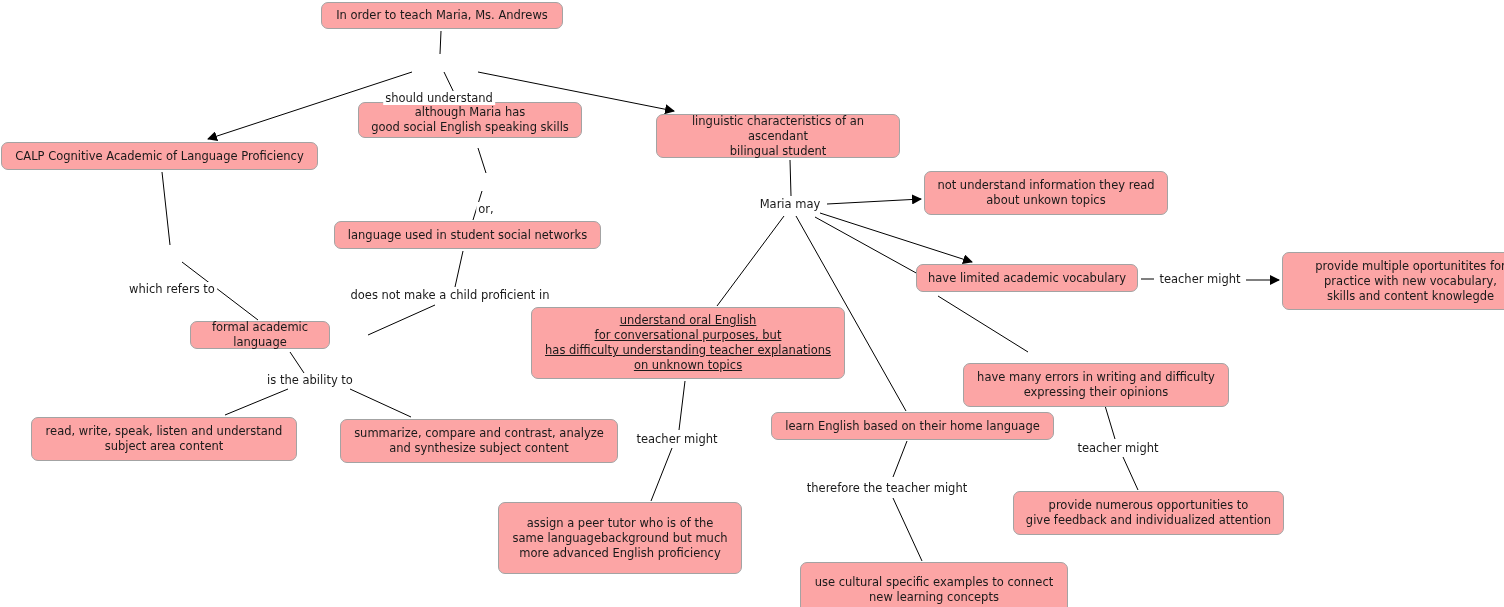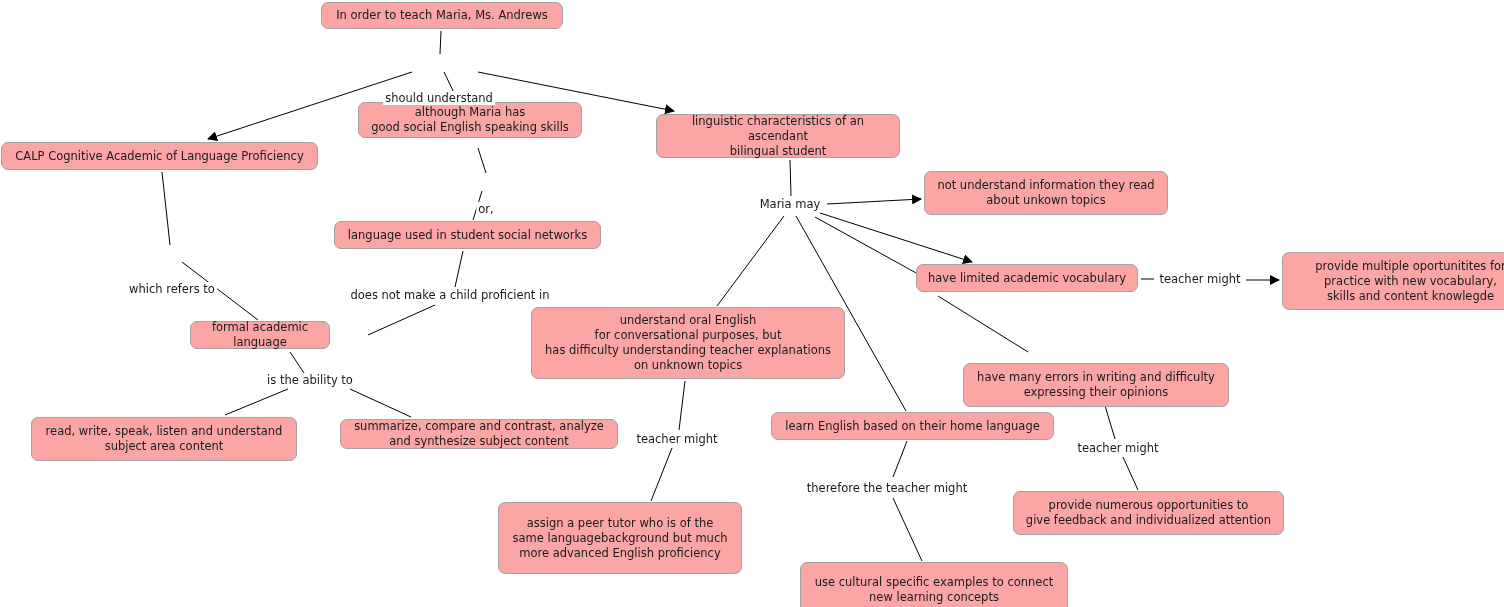--- a/index.html
+++ b/index.html
@@ -67,29 +67,29 @@
 <div class="node" style="left:656px;top:114px;width:244px;height:44px;">linguistic characteristics of an ascendant
 bilingual student</div>
 <div class="node" style="left:924px;top:171px;width:244px;height:44px;">not understand information they read
 about unkown topics</div>
 <div class="node" style="left:334px;top:221px;width:267px;height:28px;">language used in student social networks</div>
 <div class="node" style="left:916px;top:264px;width:222px;height:28px;">have limited academic vocabulary</div>
 <div class="node" style="left:1282px;top:252px;width:257px;height:58px;">provide multiple oportunitites for
 practice with new vocabulary,
 skills and content knowlegde</div>
 <div class="node" style="left:190px;top:321px;width:140px;height:28px;">formal academic language</div>
-<div class="node" style="left:531px;top:307px;width:314px;height:72px;">understand oral English
+<div class="node" style="left:531px;top:307px;width:314px;height:72px;text-decoration:underline;">understand oral English
 for conversational purposes, but
 has difficulty understanding teacher explanations
 on unknown topics</div>
 <div class="node" style="left:963px;top:353px;width:266px;height:44px;margin-top:10px;">have many errors in writing and difficulty
 expressing their opinions</div>
 <div class="node" style="left:31px;top:417px;width:266px;height:44px;">read, write, speak, listen and understand
 subject area content</div>
-<div class="node" style="left:340px;top:419px;width:278px;height:30px;">summarize, compare and contrast, analyze
+<div class="node" style="left:340px;top:419px;width:278px;height:44px;">summarize, compare and contrast, analyze
 and synthesize subject content</div>
 <div class="node" style="left:771px;top:412px;width:283px;height:28px;">learn English based on their home language</div>
 <div class="node" style="left:498px;top:502px;width:244px;height:72px;">assign a peer tutor who is of the
 same languagebackground but much
 more advanced English proficiency</div>
 <div class="node" style="left:1013px;top:491px;width:271px;height:44px;">provide numerous opportunities to
 give feedback and individualized attention</div>
 <div class="node" style="left:800px;top:562px;width:268px;height:56px;">use cultural specific examples to connect
 new learning concepts</div>
 

